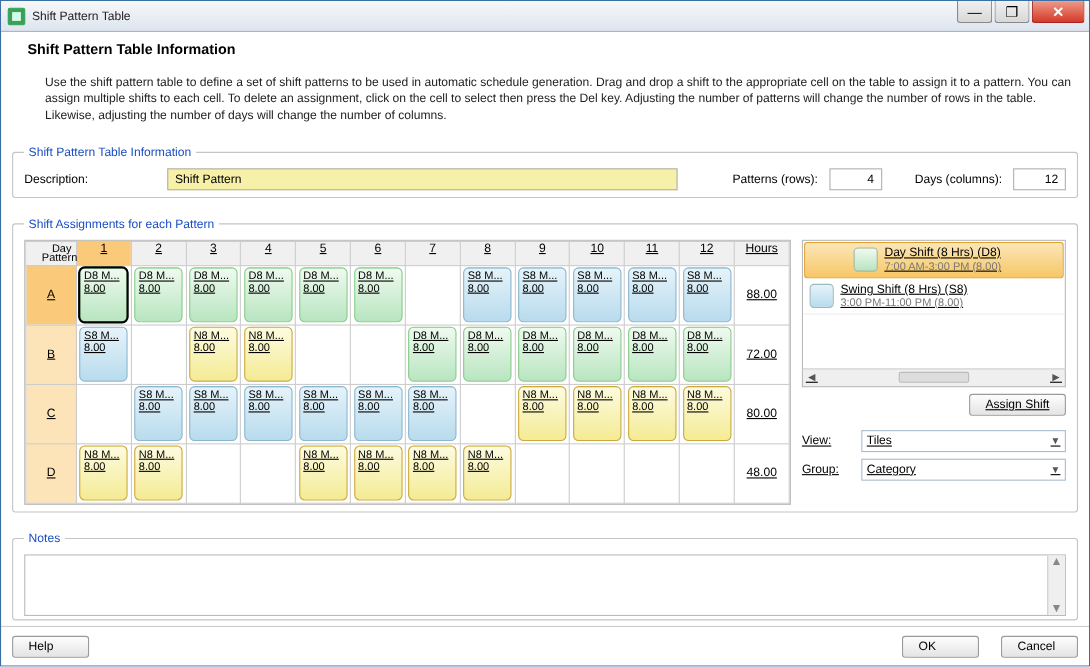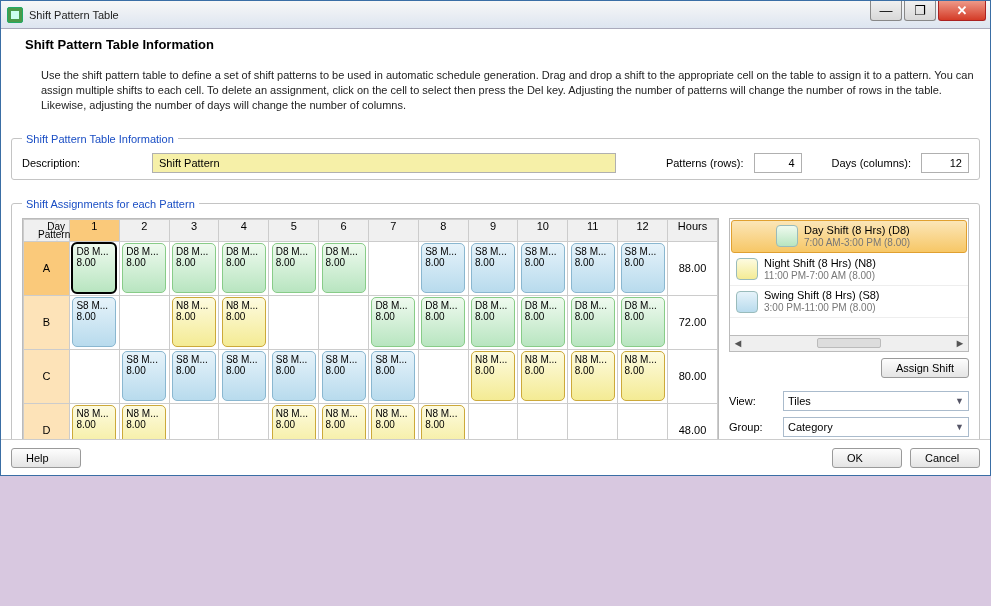--- a/index.html
+++ b/index.html
@@ -1,36 +1,36 @@
 <!DOCTYPE html>
 <html><head>
 <meta charset="utf-8">
 <style>
 * { box-sizing: border-box; font-family: Tahoma, Segoe UI, Arial, sans-serif; font-size: 11px; }
 html,body { margin:0; padding:0; background:#d8c8e0; }
-.window { width:991px; height:476px; background:#fff; border:1px solid #3a6ea5; display:flex; flex-direction:column; }
+.window { width:991px; height:606px; background:#fff; border:1px solid #3a6ea5; display:flex; flex-direction:column; }
 .titlebar { height:28px; background:linear-gradient(#f7f7f7,#dde5f0); display:flex; align-items:center; border-bottom:1px solid #aab; }
 .titlebar-icon { width:16px; height:16px; margin:0 6px; background:#4a9a4a; border:1px solid #2a6; border-radius:2px; position:relative; }
 .titlebar-icon::after{content:"";position:absolute;inset:3px;background:#cfe;}
 .title-text { flex:1; color:#222; }
 .winbtns { display:flex; height:100%; }
 .winbtn { width:32px; height:20px; margin-top:0; border:1px solid #888; border-top:none; border-radius:0 0 3px 3px; display:flex;align-items:center;justify-content:center; background:linear-gradient(#f0f0f0,#d8d8d8); margin-right:2px; }
 .winbtn.close { width:48px; background:linear-gradient(#e98,#d43b27); border-color:#a22; color:#fff; font-weight:bold; margin-right:4px;}
 .winbtn span{font-family:Arial;font-size:13px;line-height:1;}
 .body { flex:1; display:flex; flex-direction:column; padding:8px 10px 6px; overflow:hidden;gap:12px; }
 .heading { font-weight:bold; font-size:13px; margin:0 0 4px 14px; }
 .desc { margin:0 0 8px 30px; color:#222; line-height:1.35; }
 fieldset { border:1px solid #c4c4c4; border-radius:3px; margin:0 0 6px; padding:8px 10px 6px; }
 legend { color:#1a4ec4; padding:0 4px; }
 .row { display:flex; align-items:center; gap:10px; }
 .lbl { color:#000; }
 .tb { border:1px solid #b0b0b0; height:20px; padding:2px 6px; }
 .desc-input { flex:1; background:#f6f0a8; }
 .num { width:48px; text-align:right; background:#fff; }
-.assign-wrap { display:flex; gap:10px; }
+.assign-wrap { display:flex; gap:10px;text-decoration:underline; }
 .grid { border:1px solid #bbb; flex:1; }
 .grid table { border-collapse:collapse; width:100%; }
 .grid th,.grid td { border:1px solid #ccc; text-align:center; vertical-align:top; padding:0; }
 .grid th { background:#f0f0f0; height:22px; font-weight:normal; }
 .grid th.corner { position:relative; background:linear-gradient(135deg,#f0f0f0 49%,#ccc 50%,#f0f0f0 51%); }
 .grid th.corner .ct{position:absolute;top:1px;right:4px;font-size:10px;}
 .grid th.corner .cb{position:absolute;bottom:1px;left:14px;font-size:10px;}
 .grid th.day1 { background:#fac97a; }
 .grid td.pat { background:#fde3b8; vertical-align:middle; width:46px; height:54px; }
 .grid td.patA { background:#fac97a; }
@@ -51,21 +51,21 @@
 .hscroll .arr{width:16px;text-align:center;color:#555;}
 .hscroll .thumb{flex:1;height:10px;margin:0 30%;background:#ddd;border:1px solid #bbb;border-radius:2px;}
 .btn { background:linear-gradient(#fdfdfd,#e4e4e4); border:1px solid #9a9a9a; border-radius:3px; padding:3px 14px; min-width:70px; text-align:left; }
 .assignbtn-row{display:flex;justify-content:flex-end;margin:6px 0 10px;}
 .comborow{display:flex;align-items:center;margin:3px 0;gap:6px;justify-content:space-between;}
 .comborow .lbl{width:48px;}
 .combo{flex:1;height:20px;border:1px solid #abc;display:flex;align-items:center;justify-content:space-between;padding:0 4px;background:#fff;}
 .combo .arrd{color:#556;font-size:9px;}
 .notes-field{flex:1;border:1px solid #bbb;background:#fff;position:relative;min-height:56px;}
 .notes-scroll{position:absolute;right:0;top:0;bottom:0;width:16px;background:#efefef;border-left:1px solid #ccc;display:flex;flex-direction:column;justify-content:space-between;align-items:center;color:#888;font-size:9px;}
-.btnbar{height:36px;border-top:1px solid #ccc;display:flex;align-items:center;padding:0 10px;gap:8px;}
+.btnbar{height:36px;border-top:1px solid #ccc;display:flex;align-items:center;padding:0 10px;gap:20px;}
 .btnbar .spacer{flex:1;}
 fieldset.notes-fs{display:flex;flex-direction:column;flex:1;min-height:80px;}
 </style>
 </head>
 <body>
 
 <div class="window">
   <div class="titlebar">
     <div class="titlebar-icon"></div>
     <div class="title-text">Shift Pattern Table</div>
@@ -267,27 +267,20 @@
         <div class="side">
           <div class="shiftlist" id="shiftlist">
               <div class="shiftitem sel">
                 <div class="swatch D8"></div>
                 <div class="txts">
                   <div>Day Shift (8 Hrs) (D8)</div>
                   <div class="sub">7:00 AM-3:00 PM (8.00)</div>
                 </div>
               </div>
               <div class="shiftitem">
-                <div class="swatch N8"></div>
-                <div class="txts">
-                  <div>Night Shift (8 Hrs) (N8)</div>
-                  <div class="sub">11:00 PM-7:00 AM (8.00)</div>
-                </div>
-              </div>
-              <div class="shiftitem">
                 <div class="swatch S8"></div>
                 <div class="txts">
                   <div>Swing Shift (8 Hrs) (S8)</div>
                   <div class="sub">3:00 PM-11:00 PM (8.00)</div>
                 </div>
               </div>
             </div>
           <div class="hscroll">
             <span class="arr">◄</span>
             <div class="thumb"></div>

